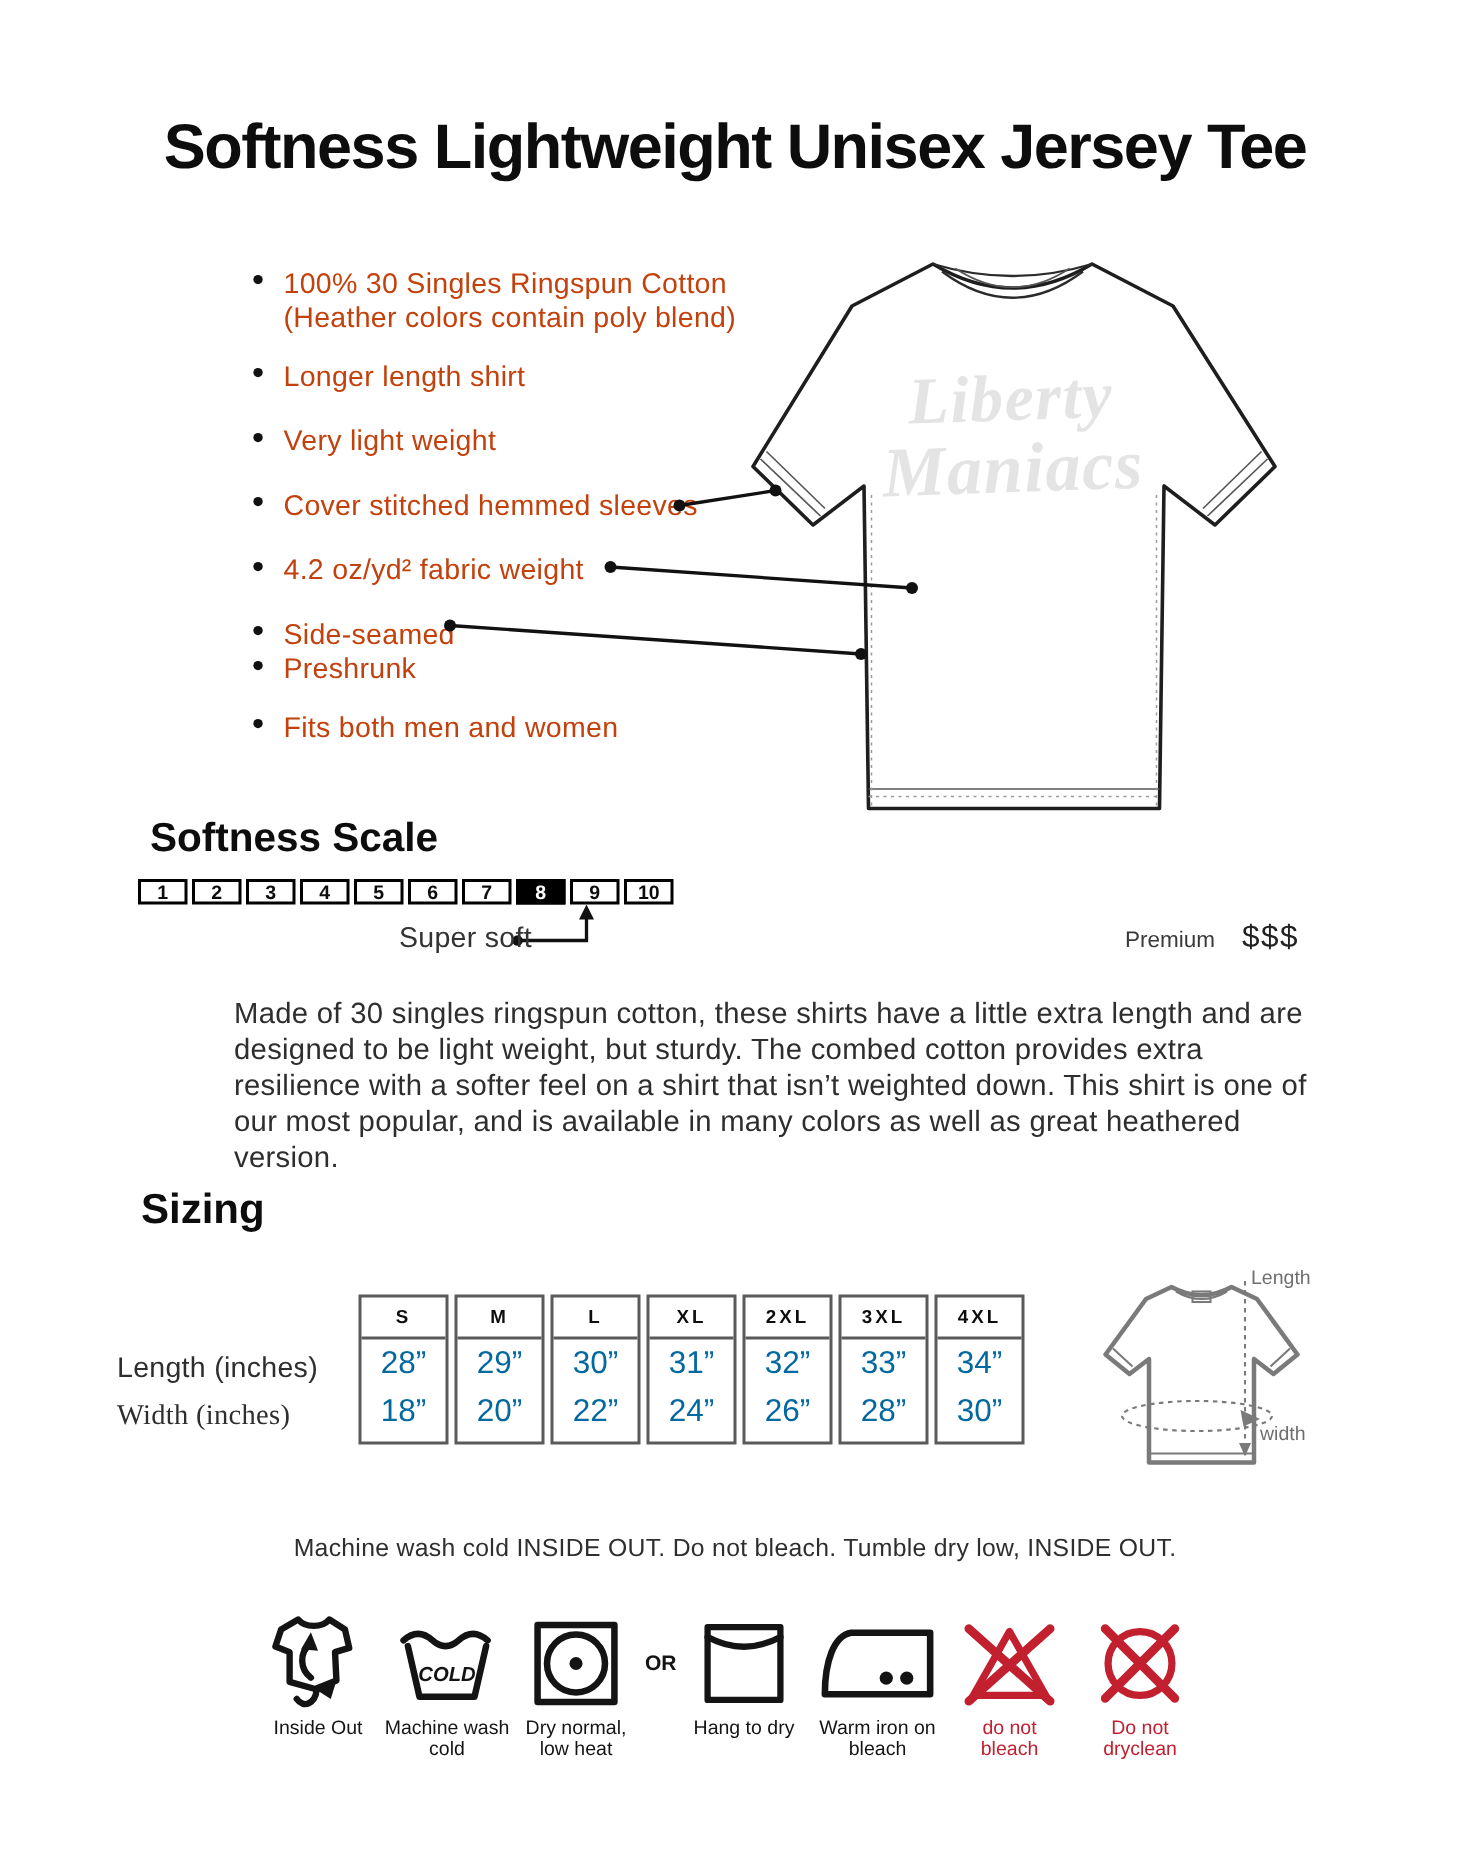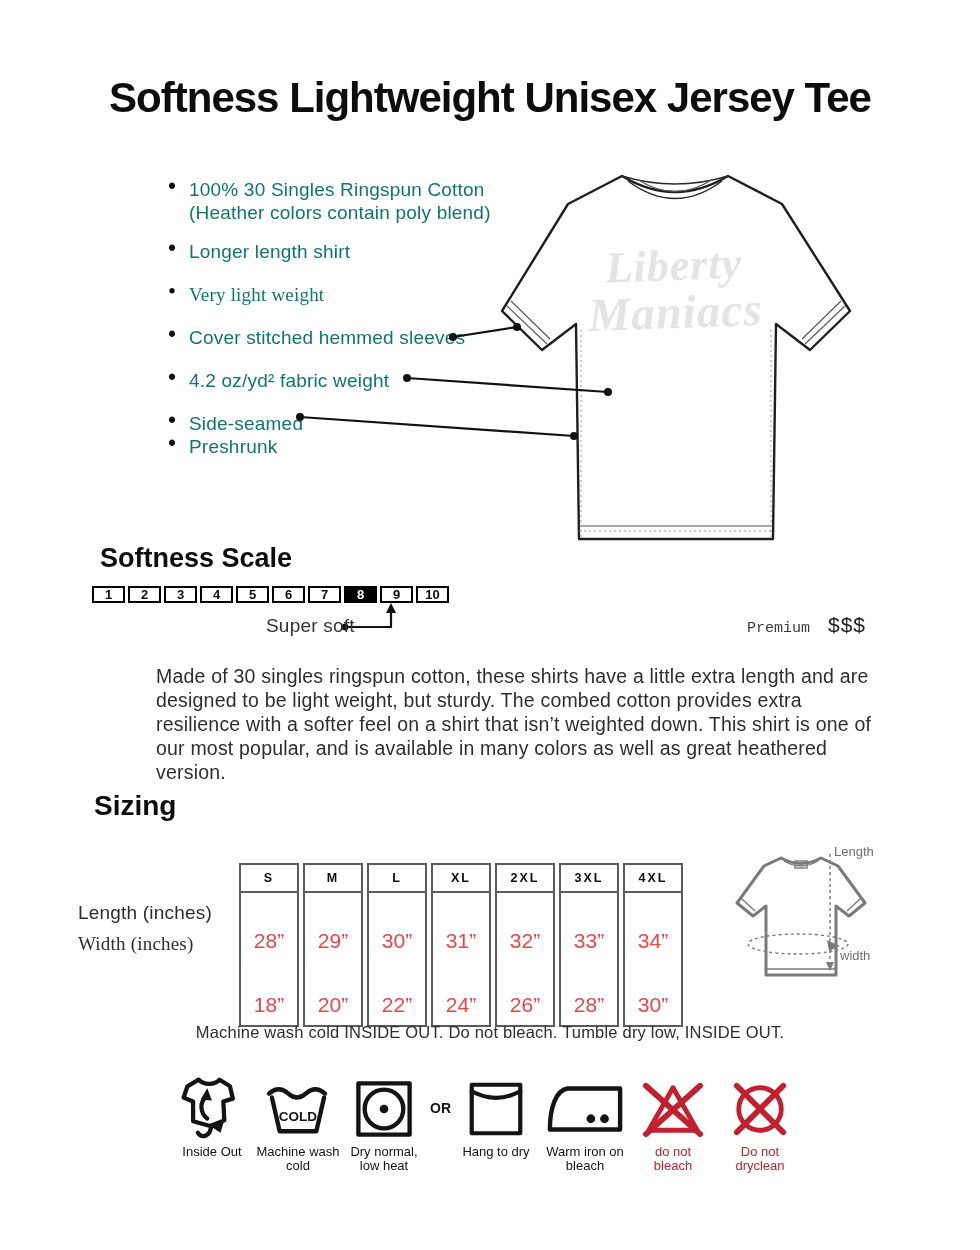--- a/index.html
+++ b/index.html
@@ -11,27 +11,27 @@
 
   
   .title{
     position:absolute;top:74px;left:0;width:100%;text-align:center;
     font-size:42px;font-weight:bold;letter-spacing:-1px;color:#0d0d0d;
   }
 
   
   .features{
     position:absolute;left:168px;top:178px;width:332px;margin:0;padding:0;list-style:none;
-    font-size:19px;line-height:23px;color:#0f766e;letter-spacing:.2px;
+    font-size:19px;line-height:23px;color:#c2410c;letter-spacing:.2px;
   }
   .features li{position:relative;padding-left:21px;}
   .features li::before{content:"•";position:absolute;left:0;top:-3px;font-size:23px;color:#111;}
   .features li:nth-child(1){margin-bottom:16px;}
   .features li:nth-child(2){margin-bottom:20px;}
-  .features li:nth-child(3){margin-bottom:20px;font-family:Liberation Serif, serif;}
+  .features li:nth-child(3){margin-bottom:20px;}
   .features li:nth-child(4){margin-bottom:20px;}
   .features li:nth-child(5){margin-bottom:20px;}
   .features li:nth-child(6){}
   .features li:nth-child(7){margin-bottom:16px;}
 
   
   .tee-svg{position:absolute;left:478px;top:160px;width:440px;height:394px;}
   .tee-outline{fill:#fff;stroke:#1e1e1e;stroke-width:2.4;stroke-linejoin:round;}
   .tee-thin{fill:none;stroke:#2a2a2a;stroke-width:1.5;}
   .tee-hair{fill:none;stroke:#555;stroke-width:1.1;}
@@ -52,48 +52,48 @@
     width:33px;height:17px;border:2.5px solid #000;background:#fff;
     display:flex;align-items:center;justify-content:center;
     font-size:13px;font-weight:bold;color:#0d0d0d;
   }
   .scale-box[data-state="selected"]{background:#000;color:#fff;}
   .super-soft{position:absolute;left:266px;top:615px;font-size:19px;color:#333;letter-spacing:.2px;}
 
   
   .fit-label{position:absolute;left:628px;top:585px;width:250px;font-size:19px;letter-spacing:6px;color:#222;}
   .fit-row{position:absolute;left:628px;top:613px;width:238px;display:flex;justify-content:flex-end;align-items:baseline;gap:18px;}
-  .fit-tier{font-size:15px;color:#3a3a3a;font-family:Liberation Mono, monospace;}
+  .fit-tier{font-size:15px;color:#3a3a3a;}
   .fit-price{font-size:21px;color:#222;letter-spacing:1px;}
 
   
   .description{position:absolute;left:156px;top:664px;width:716px;font-size:19.5px;line-height:24px;color:#2e2e2e;letter-spacing:.2px;}
 
   
   .sizing-heading{position:absolute;left:94px;top:790px;font-size:28px;font-weight:bold;color:#0d0d0d;}
   .row-label{position:absolute;left:78px;font-size:19px;color:#2e2e2e;letter-spacing:.2px;}
   .row-label.length{top:902px;} .row-label.width{top:933px;font-family:Liberation Serif, serif;}
   .size-cols{position:absolute;left:239px;top:863px;display:flex;gap:4px;}
   .size-col{width:60px;border:2px solid #5a5a5a;background:#fff;padding-bottom:4px;}
   .size-head{height:28px;border-bottom:2px solid #5a5a5a;display:flex;align-items:center;justify-content:center;
     font-size:12.5px;font-weight:bold;letter-spacing:2px;color:#0d0d0d;}
-  .size-val{height:32px;display:flex;align-items:center;justify-content:center;font-size:21px;color:#ef4444;margin-top:32px;}
+  .size-val{height:32px;display:flex;align-items:center;justify-content:center;font-size:21px;color:#0369a1;}
 
   .diagram-svg{position:absolute;left:726px;top:840px;width:162px;height:148px;}
   .dg-outline{fill:#fff;stroke:#7a7a7a;stroke-width:3;stroke-linejoin:round;}
   .dg-thin{fill:none;stroke:#7a7a7a;stroke-width:1.4;}
   .dg-dash{fill:none;stroke:#7a7a7a;stroke-width:1.4;stroke-dasharray:3 3;}
   .dg-label{font-size:13px;fill:#6f6f6f;font-family:"Liberation Sans",sans-serif;}
   .dg-arrow{fill:#7a7a7a;}
 
   
   .care-text{position:absolute;left:0;top:1023px;width:100%;text-align:center;font-size:16.5px;color:#2e2e2e;letter-spacing:.2px;}
   .care-row{position:absolute;left:172px;top:1076px;display:flex;align-items:flex-start;gap:4px;}
   .care-item{display:flex;flex-direction:column;align-items:center;}
-  .icon-box{height:66px;display:flex;align-items:center;justify-content:center;}
+  .icon-box{height:66px;display:flex;align-items:center;justify-content:center;font-style:italic;}
   .care-label{margin-top:3px;font-size:13px;font-weight:normal;line-height:14px;text-align:center;color:#141414;}
   .care-label.red{color:#c2202f;}
   .or-item{margin-top:24px;font-size:14px;font-weight:bold;color:#141414;padding:0 2px;}
   .ci-stroke{fill:none;stroke:#141414;stroke-width:4.5;stroke-linecap:round;stroke-linejoin:round;}
   .ci-fill{fill:#141414;}
   .ci-red-stroke{fill:none;stroke:#c2202f;stroke-linecap:round;stroke-linejoin:round;}
   .cold-text{font-size:14px;font-weight:bold;fill:#141414;text-anchor:middle;font-family:"Liberation Sans",sans-serif;}
 </style>
 </head>
 <body>
@@ -124,20 +124,23 @@
   </li>
 
   <li class="feature" data-interactable="false">
     <span class="feature-text" data-interactable="false">Side-seamed</span>
   </li>
 
   <li class="feature" data-interactable="false">
     <span class="feature-text" data-interactable="false">Preshrunk</span>
   </li>
 
+  <li class="feature" data-interactable="false">
+    <span class="feature-text" data-interactable="false">Fits both men and women</span>
+  </li>
 </ul>
 
   <svg class="tee-svg" viewBox="0 0 440 394" data-interactable="false">
     <path class="tee-outline" data-interactable="false" d="M144 16 Q197 48 250 16 L304 44 L372 151 L332 190 L298 164 L295 379 L101 379 L98 164 L64 190 L24 151 L90 44 Z"></path>
     <path class="tee-thin" d="M144 16 Q197 32 250 16" data-interactable="false"></path>
     <path class="tee-thin" d="M150 21 Q197 56 244 21" data-interactable="false"></path>
     <path class="tee-hair" d="M159 19 Q197 44 235 19" data-interactable="false"></path>
     <path class="tee-hair" d="M29 146 L69 184" data-interactable="false"></path>
     <path class="tee-hair" d="M33 141 L72 179" data-interactable="false"></path>
     <path class="tee-hair" d="M367 146 L327 184" data-interactable="false"></path>

